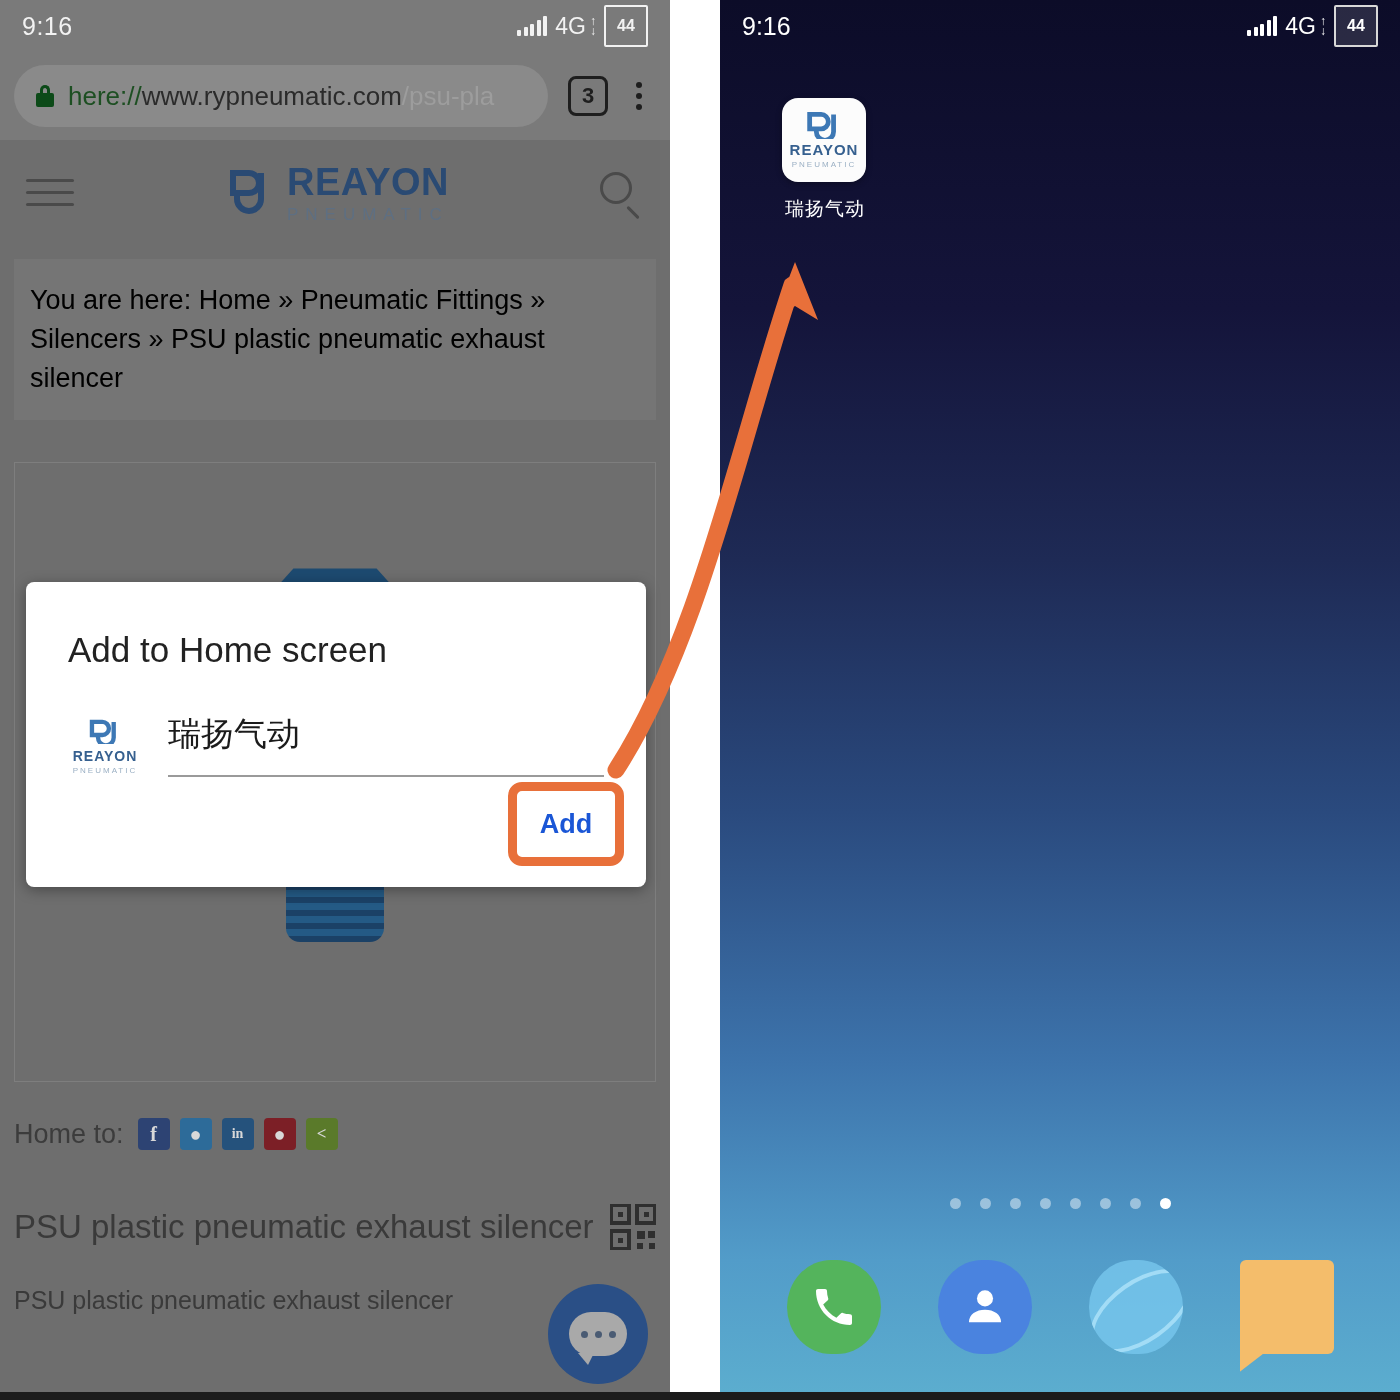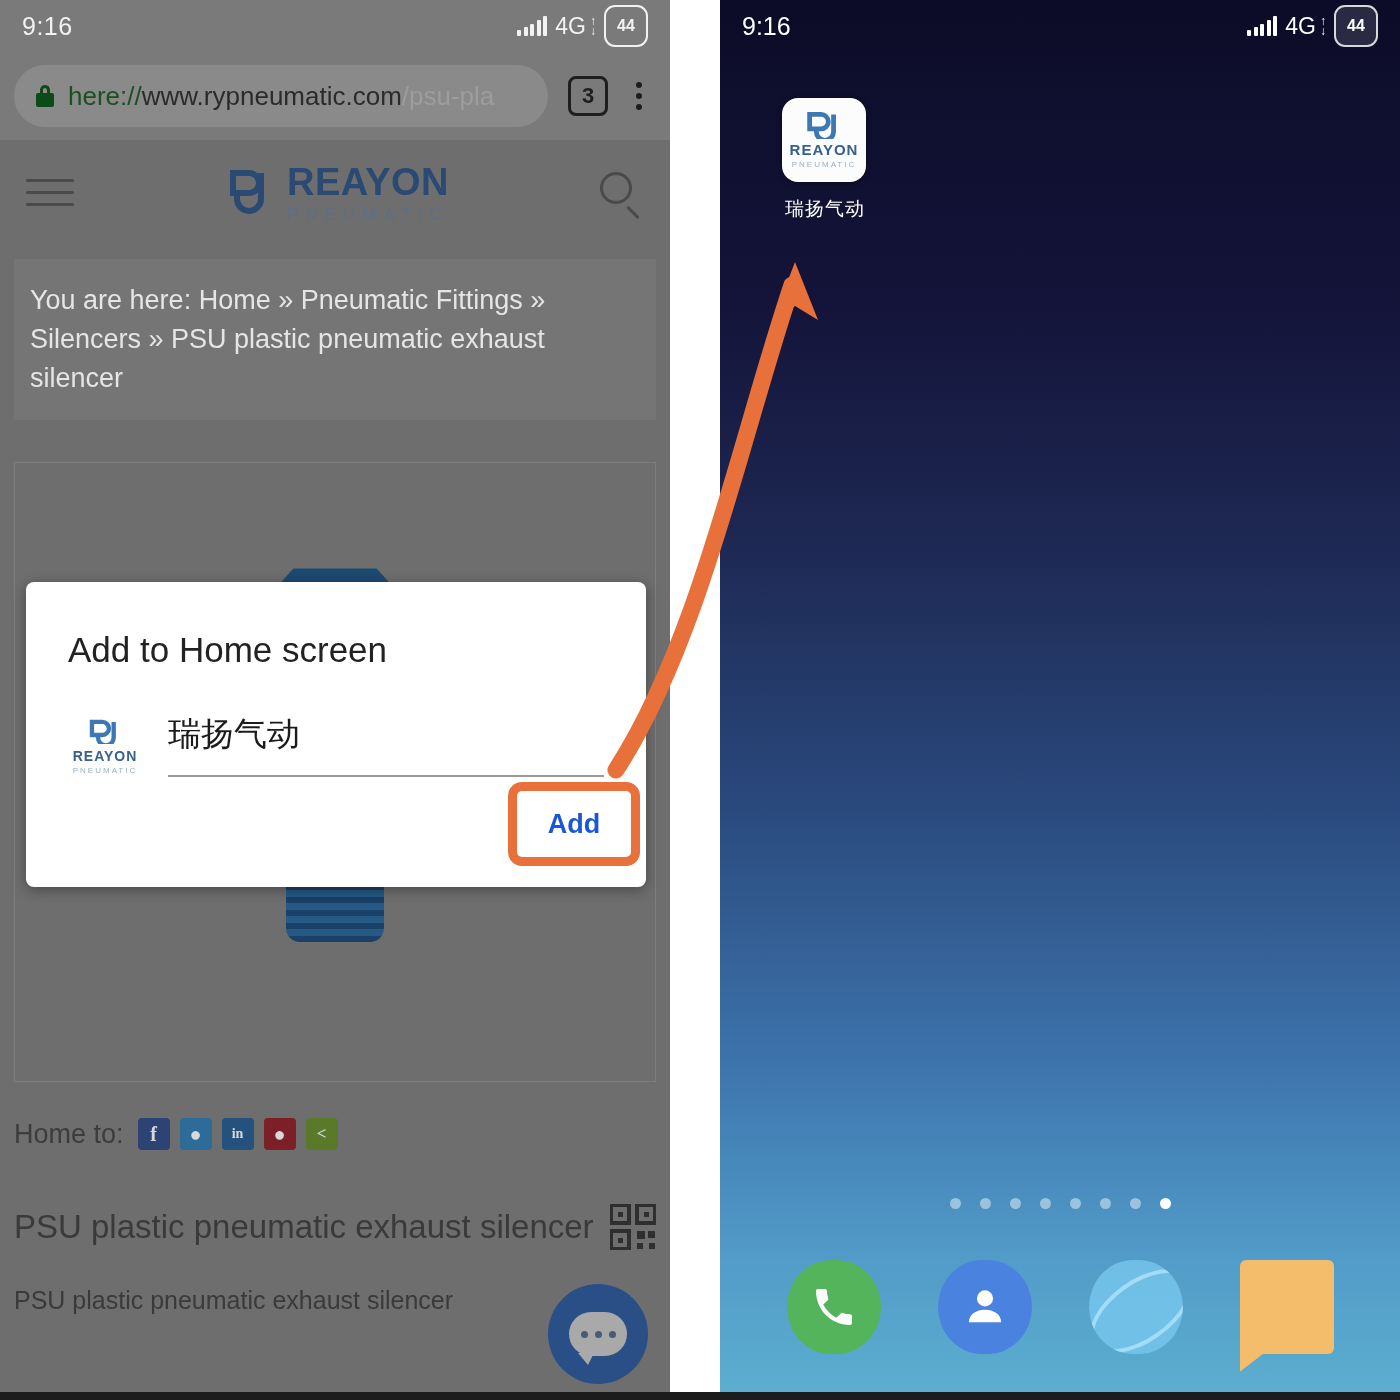--- a/index.html
+++ b/index.html
@@ -27,21 +27,21 @@
   .sig-bars { display:flex; align-items:flex-end; gap:2.5px; height:20px; }
   .sig-bars i { display:block; width:4px; background:#f2f2f2; border-radius:1px; }
   .sig-bars i:nth-child(1){height:6px}
   .sig-bars i:nth-child(2){height:9px}
   .sig-bars i:nth-child(3){height:12px}
   .sig-bars i:nth-child(4){height:16px}
   .sig-bars i:nth-child(5){height:20px}
   .net-label { font-size:23px; color:#f2f2f2; letter-spacing:0; }
   .net-arrows { font-size:12px; line-height:10px; color:#f2f2f2; display:flex; flex-direction:column; margin-left:-4px;}
   .batt {
-    border:2px solid #f2f2f2; border-radius:11px; padding:10px 9px;
+    border:2px solid #f2f2f2; border-radius:2px; padding:10px 9px;
     font-size:16px; color:#f2f2f2; min-width:44px; text-align:center; font-weight:600;
   }
 
   
   .l-urlbar-wrap {
     position:absolute; left:0; top:52px; width:670px; height:88px; background:#7a7a7a;
     display:flex; align-items:center; padding: 0 14px;
   }
   .l-omnibox {
     flex:1; height:62px; background:#8a8a8a; border-radius:31px;
@@ -70,21 +70,21 @@
   .brand-mark { width:52px; height:52px; position:relative; }
   .brand-txt { display:flex; flex-direction:column; line-height:1; }
   .brand-name { font-size:38px; font-weight:700; color:#2a4a73; letter-spacing:.5px; }
   .brand-sub { font-size:17px; color:#5e6f82; letter-spacing:7px; margin-top:5px; }
   .search-ico { width:46px; height:46px; position:relative; }
   .search-ico .ring { position:absolute; top:2px; left:2px; width:32px; height:32px; border:3px solid #4a4a4a; border-radius:50%; }
   .search-ico .stem { position:absolute; bottom:2px; right:3px; width:16px; height:3px; background:#4a4a4a; transform:rotate(45deg); border-radius:2px;}
 
   .breadcrumb {
     margin:14px 14px 0 14px; background:#757575; padding:22px 16px;
-    font-size:27px; line-height:1.45; color:#e5e5e5;
+    font-size:27px; line-height:1.45; color:#000000;
   }
   .prod-frame {
     margin:42px 14px 0 14px; height:620px; border:1px solid #7e7e7e; position:relative; overflow:hidden;
   }
   .silencer { position:absolute; left:50%; top:105px; transform:translateX(-50%); }
   .sil-cap { width:130px; height:26px; background:#1d4a70; margin:0 auto; clip-path: polygon(18% 0, 82% 0, 100% 100%, 0 100%); }
   .sil-body { width:142px; height:210px; background:#1f4e77; margin:0 auto; border-radius:4px; }
   .sil-hex { width:150px; height:60px; background:#1d4a70; margin:0 auto; clip-path: polygon(0 0, 100% 0, 82% 100%, 18% 100%); }
   .sil-thread { width:98px; height:78px; margin:0 auto; background:
       repeating-linear-gradient(to bottom, #245a85 0px, #245a85 7px, #1b4166 7px, #1b4166 13px);
@@ -117,21 +117,21 @@
   }
   .dlg-title { font-size:35px; color:#222; padding:48px 0 0 42px; font-weight:400; }
   .dlg-row { display:flex; align-items:flex-start; padding:42px 42px 0 42px; }
   .dlg-logo { width:74px; height:62px; position:relative; flex:0 0 auto; margin-top:4px; }
   .dlg-field { flex:1; margin-left:26px; }
   .dlg-input { font-size:33px; color:#1b1b1b; padding-bottom:18px; }
   .dlg-underline { height:2px; background:#9a9a9a; }
   .dlg-actions { display:flex; justify-content:flex-end; align-items:center; padding:24px 36px 0 0; gap:8px;}
   .dlg-btn { font-size:27px; color:#1a56d6; font-weight:700; padding:14px 22px; letter-spacing:.4px;}
   .add-highlight {
-    position:absolute; left:508px; top:782px; width:132px; height:84px;
+    position:absolute; left:508px; top:782px; width:116px; height:84px;
     border:9px solid #e8703a; border-radius:14px; background:#fff; z-index:50;
     display:flex; align-items:center; justify-content:center;
   }
   .add-highlight span { font-size:27px; color:#1a56d6; font-weight:700; }
 
   
   .ry { position:absolute; inset:0; display:flex; flex-direction:column; align-items:center; justify-content:center;}
   .ry .nm { color:#36608f; font-weight:700; letter-spacing:1px; }
   .ry .sb { color:#9bb0c4; letter-spacing:2px; }
 

